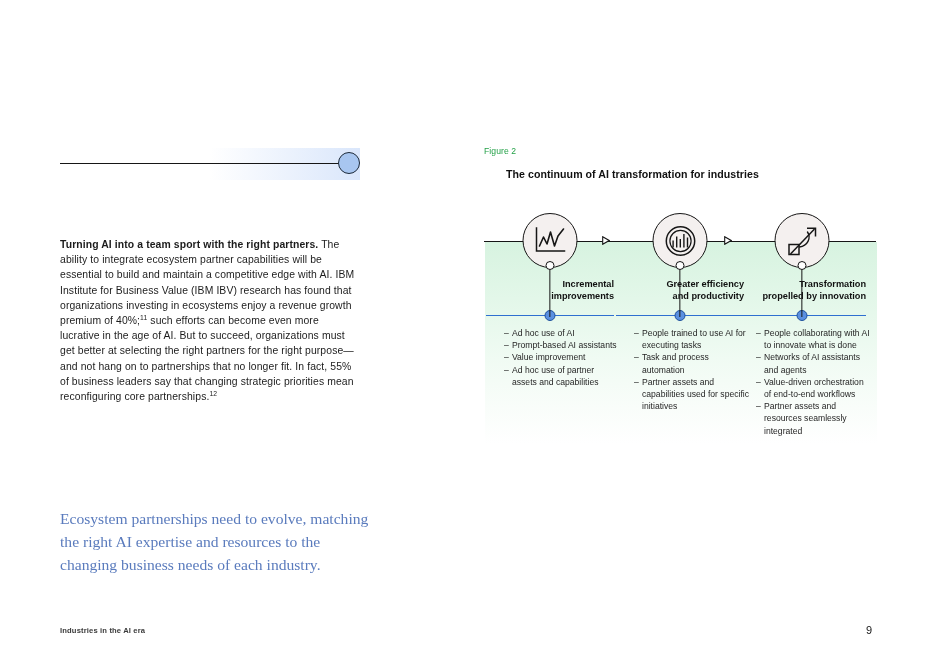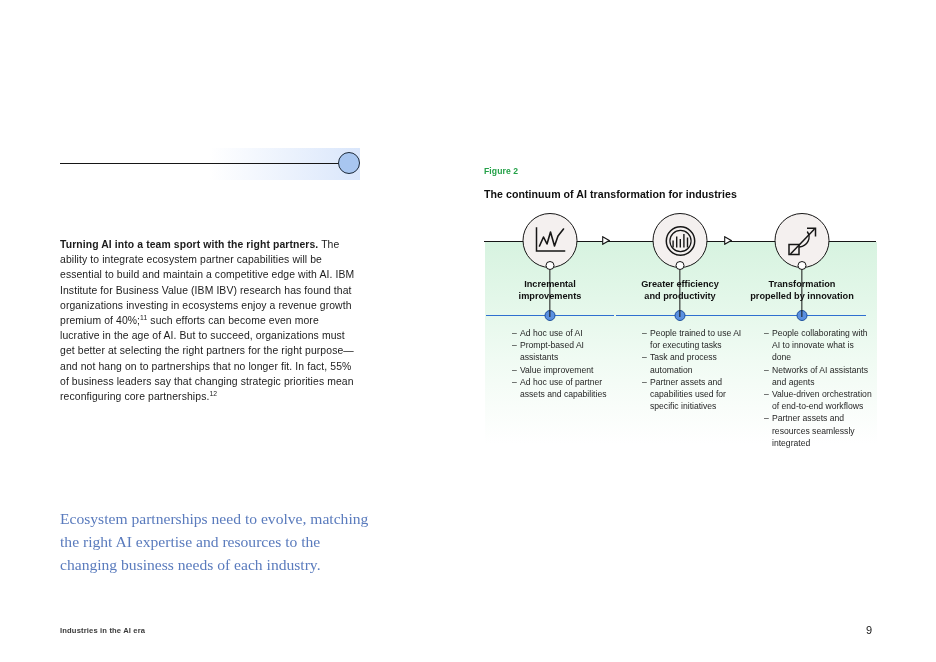--- a/index.html
+++ b/index.html
@@ -113,31 +113,31 @@
 
   
   .fig-wrap {
     position: absolute;
     left: 484px;
     top: 146px;
     width: 394px;
   }
   .fig-label {
     font-size: 8.6px;
-    font-weight: 700;
+    font-weight: 400;
     color: #24a148;
     letter-spacing: 0.01em;
-    margin-top: 20px;
   }
   .fig-title {
     margin-top: 12px;
     font-size: 10.6px;
     font-weight: 700;
     color: #111111;
     letter-spacing: 0.005em;
+    margin-left: 22px;
   }
 
   
   .diagram {
     position: absolute;
     left: 484px;
     top: 196px;
     width: 394px;
     height: 262px;
   }
@@ -206,21 +206,21 @@
     width: 1.3px;
     height: 49px;
     background: #161616;
     z-index: 1;
   }
   .stage-title {
     position: absolute;
     left: 0;
     top: 83px;
     width: 132px;
-    text-align: center;
+    text-align: right;
     font-size: 9.2px;
     font-weight: 700;
     line-height: 11.6px;
     color: #111111;
     z-index: 2;
     background: transparent;
   }
   .stage-title span {
     display: inline-block;
     background: linear-gradient(180deg, rgba(227,247,233,0) 0%, rgba(227,247,233,0) 100%);
@@ -255,21 +255,20 @@
     top: 131px;
     width: 116px;
     font-size: 8.6px;
     line-height: 12.2px;
     color: #262626;
   }
   .bullets .b {
     position: relative;
     padding-left: 8px;
     margin-bottom: 0px;
-    margin-left: 8px;
   }
   .bullets .b::before {
     content: "–";
     position: absolute;
     left: 0;
     top: 0;
   }
 
   .arrow {
     position: absolute;

